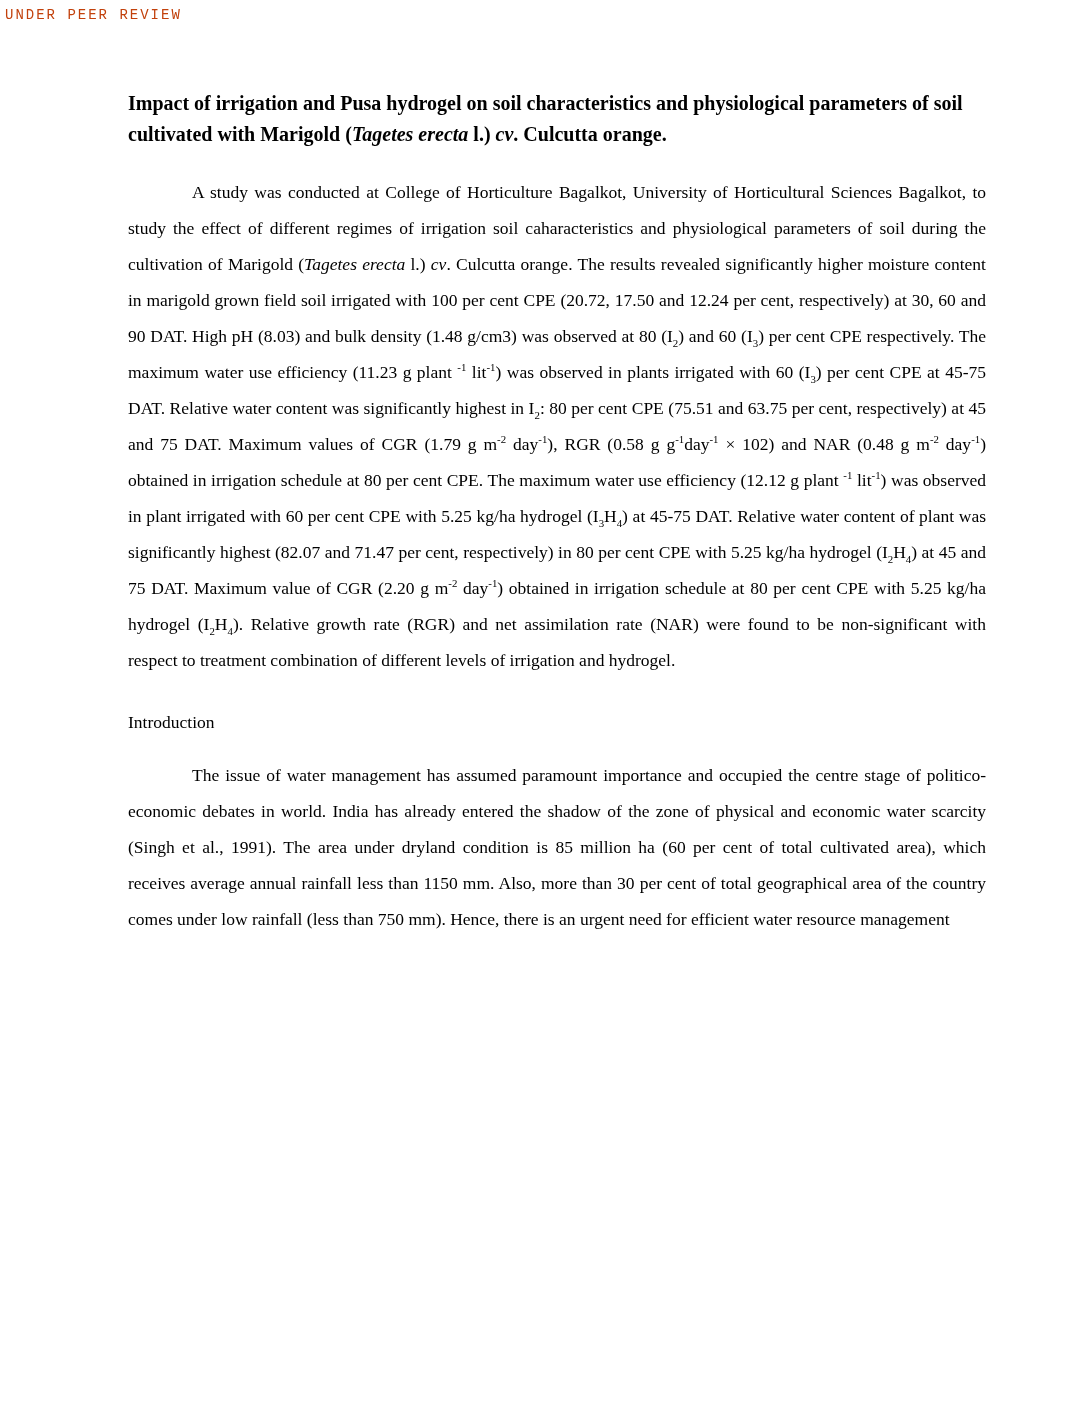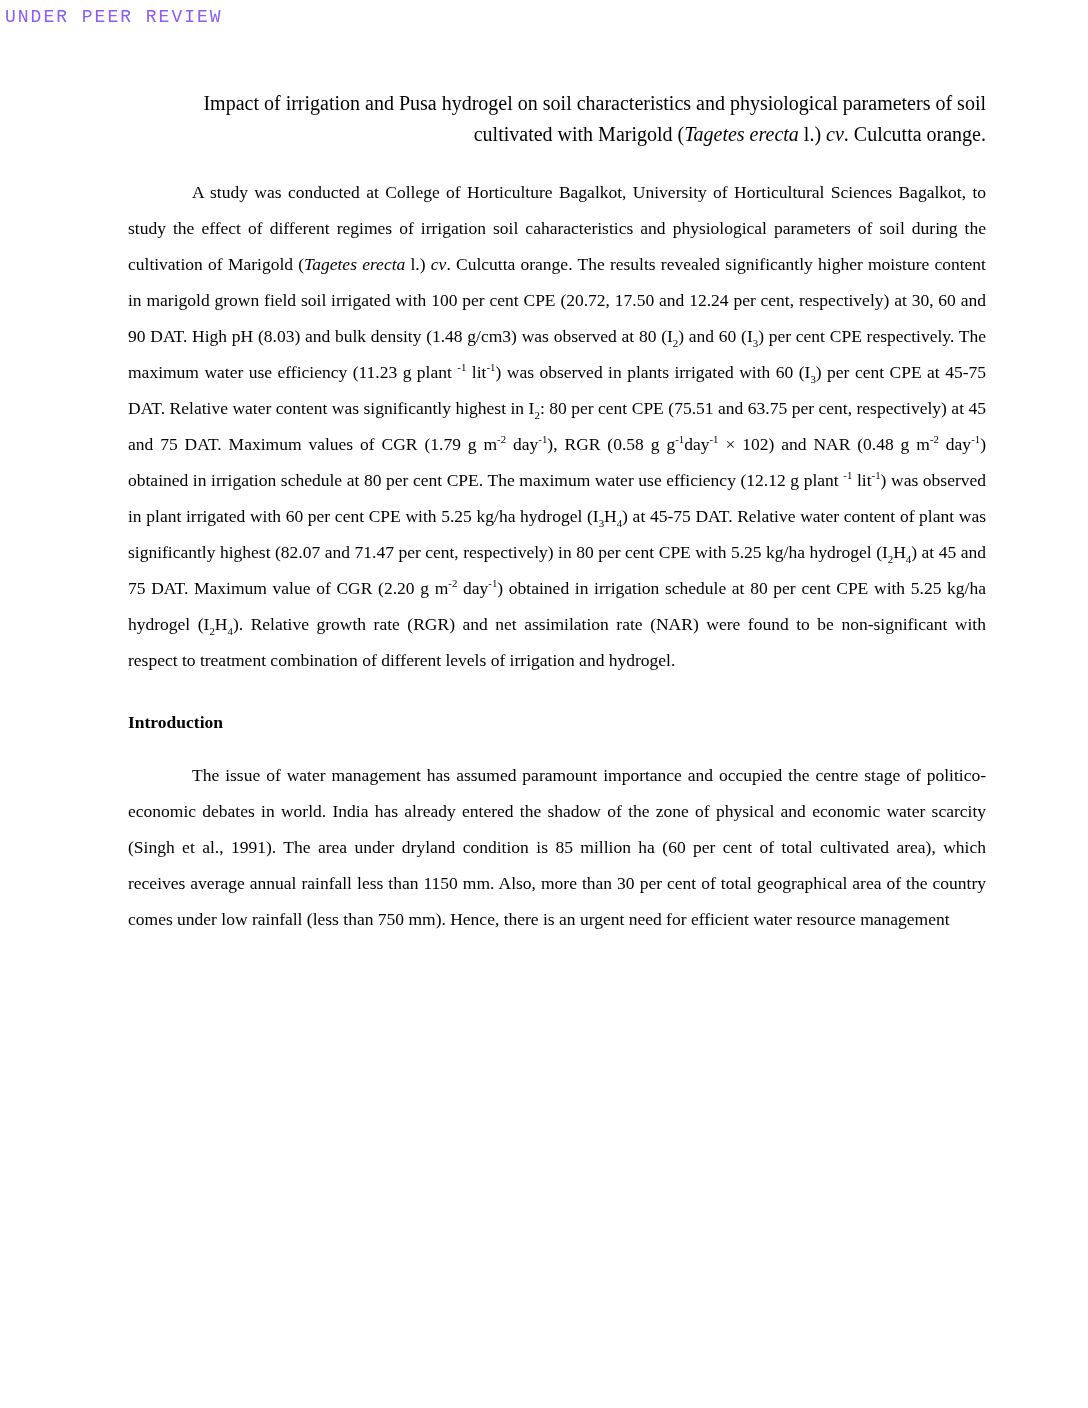--- a/index.html
+++ b/index.html
@@ -14,53 +14,53 @@
     background: #ffffff;
     color: #000000;
     font-family: "Liberation Serif", serif;
     overflow: hidden;
   }
   .watermark {
     position: absolute;
     top: 7px;
     left: 5px;
     font-family: "Liberation Mono", "DejaVu Sans Mono", monospace;
-    font-size: 18px;
+    font-size: 14px;
     letter-spacing: 2px;
-    color: #8b5cf6;
+    color: #c2410c;
   }
   .content {
     padding: 0 102px 0 128px;
   }
   .title {
     margin: 88px 0 0 0;
     font-size: 20px;
-    font-weight: normal;
-    text-align: right;
+    font-weight: bold;
+    text-align: left;
     line-height: 31px;
   }
   .abstract-heading {
     margin: 160px 0 0 0;
     font-size: 17px;
     font-weight: bold;
     text-align: center;
   }
   .para {
     margin: 24px 0 0 0;
     font-size: 17.5px;
     line-height: 36px;
     text-align: justify;
   }
   .indent {
     text-indent: 64px;
   }
   .section-heading {
     margin: 34px 0 0 0;
     font-size: 17.5px;
-    font-weight: bold;
+    font-weight: normal;
     text-align: left;
   }
   .para sup, .para sub {
     font-size: 0.62em;
     line-height: 0;
   }
 </style>
 </head>
 <body>
 

